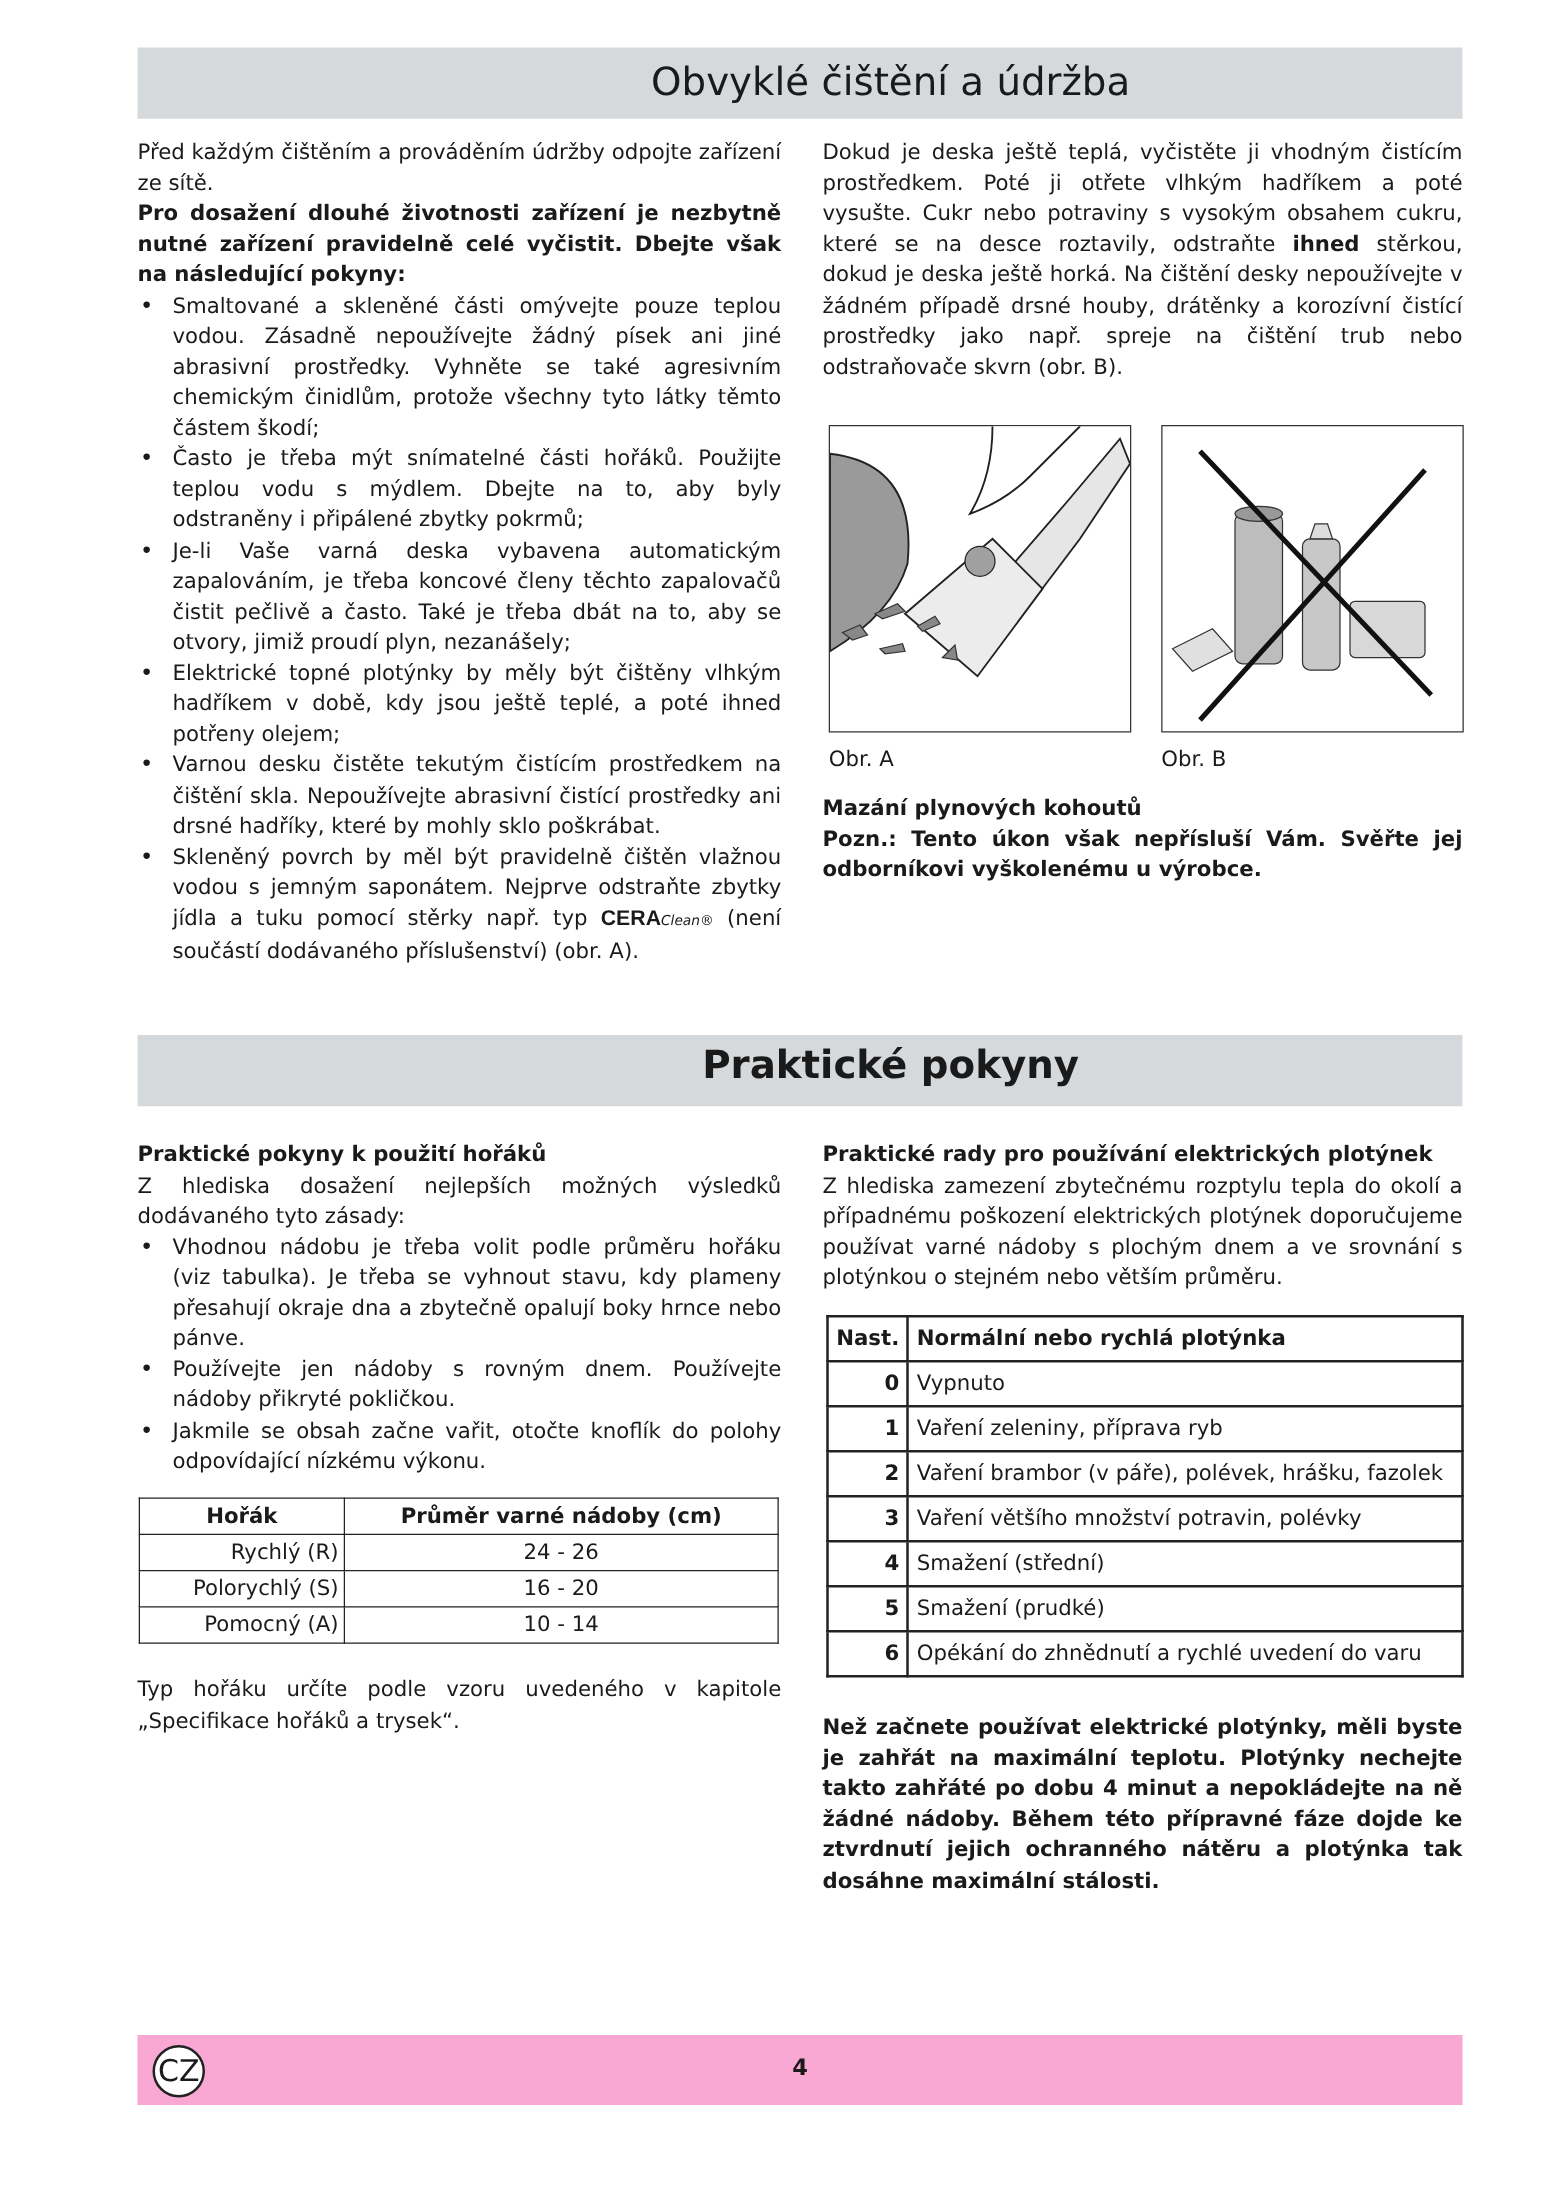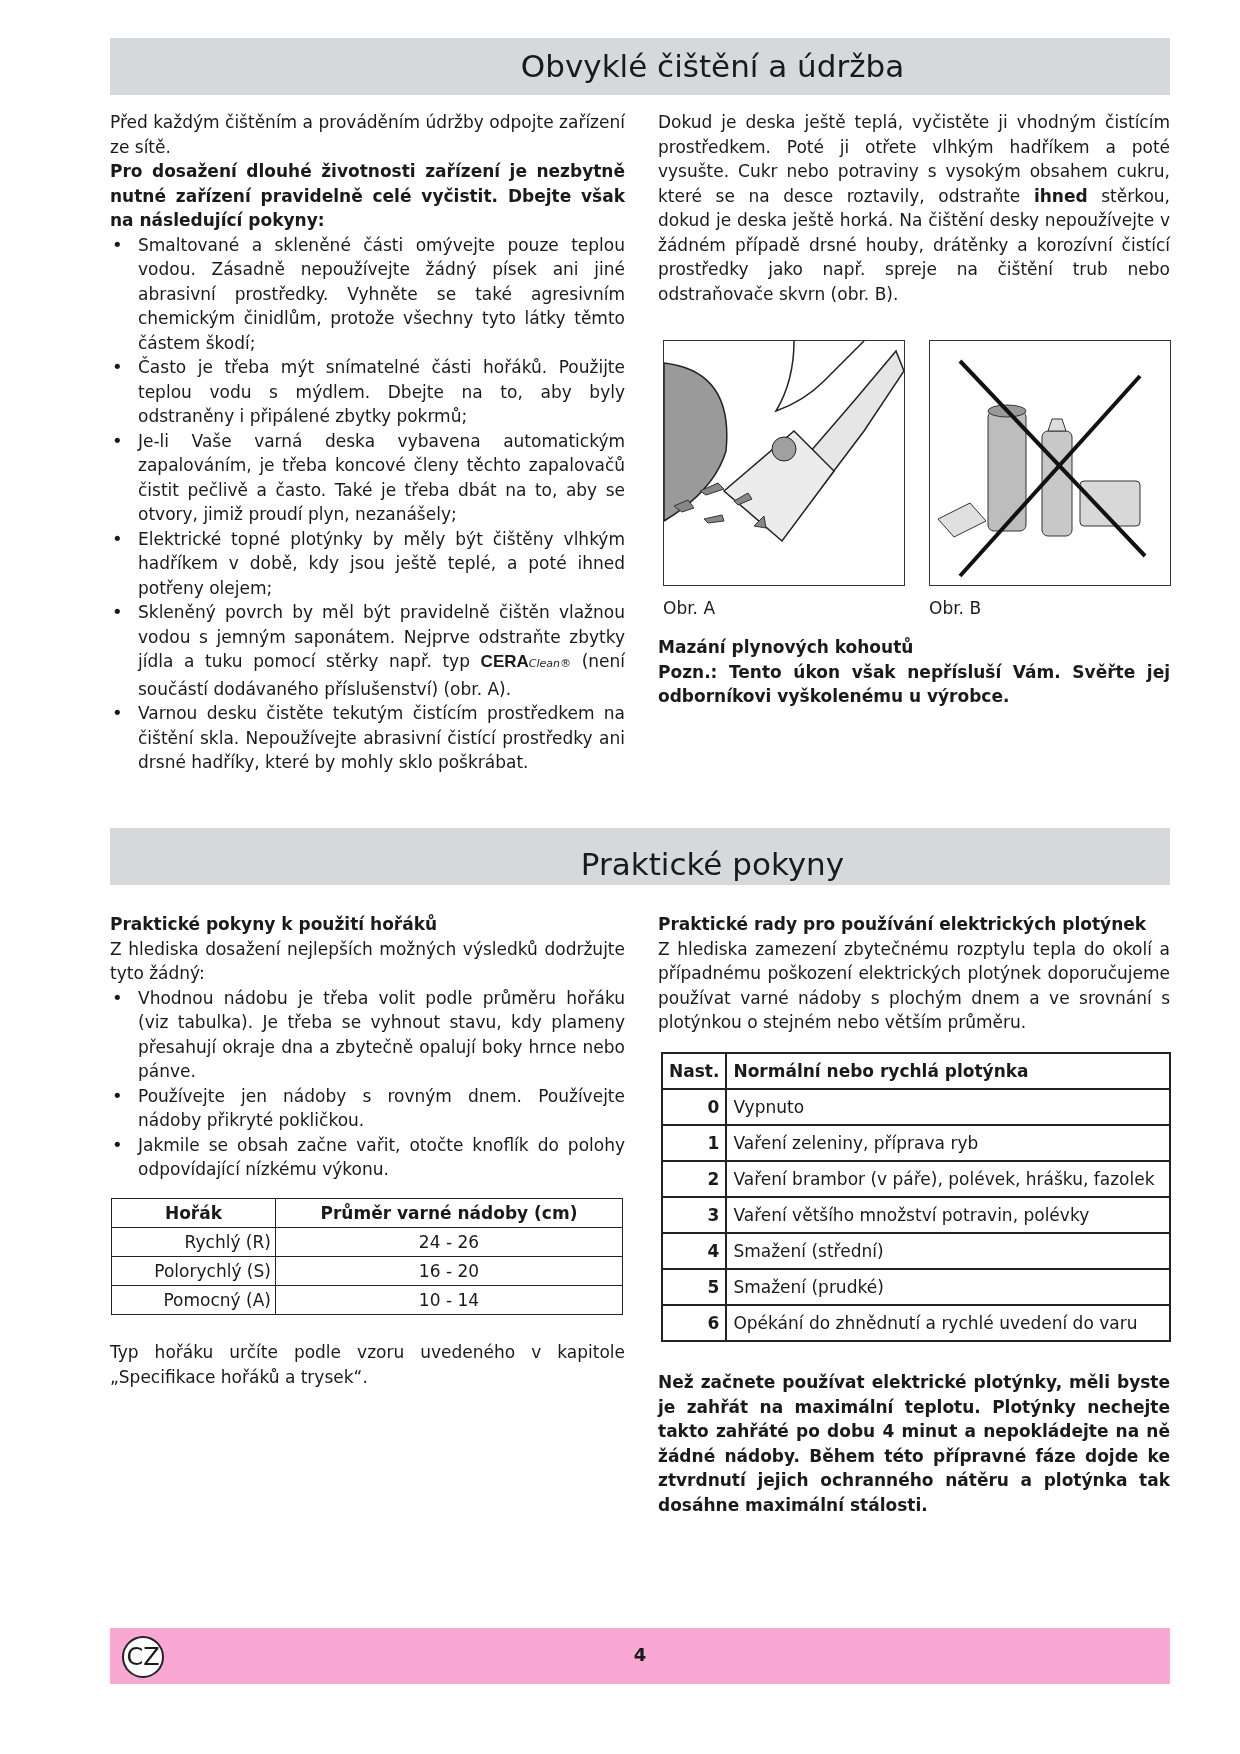--- a/index.html
+++ b/index.html
@@ -2,21 +2,21 @@
 <html><head>
 <meta charset="utf-8">
 <style>
   html, body { margin: 0; padding: 0; background: #ffffff; }
   body { width: 1240px; height: 1754px; position: relative; font-family: "DejaVu Sans", sans-serif; color: #1a1a1a; overflow: hidden; }
   .band { position: absolute; left: 110px; width: 1060px; background: #d6d9dc; }
   .band h1 { margin: 0; font-weight: normal; font-size: 31px; text-align: center; position: absolute; left: 0; right: 0; }
   .band1 { top: 38px; height: 57px; }
   .band1 h1 { top: 10px; padding-left: 145px; }
   .band2 { top: 828px; height: 57px; }
-  .band2 h1 { top: 18px; padding-left: 145px; }
+  .band2 h1 { top: 6px; padding-left: 145px; font-weight: bold; }
   .col { position: absolute; font-size: 17px; line-height: 24.5px; }
   .left { left: 110px; width: 515px; text-align: justify; }
   .right { left: 658px; width: 512px; text-align: justify; }
   p { margin: 0; }
   .b { font-weight: bold; }
   ul { margin: 0; padding: 0; list-style: none; }
   ul li { position: relative; padding-left: 28px; }
   ul li::before { content: "•"; position: absolute; left: 2px; top: 0; font-size: 18px; }
   .fig { position: absolute; border: 1.5px solid #333; background: #fff; }
   .figA { left: 663px; top: 340px; width: 240px; height: 244px; }
@@ -44,22 +44,22 @@
 </div>
 
 <div class="col left" style="top:110px;">
   <p>Před každým čištěním a prováděním údržby odpojte zařízení ze sítě.</p>
   <p class="b">Pro dosažení dlouhé životnosti zařízení je nezbytně nutné zařízení pravidelně celé vyčistit. Dbejte však na následující pokyny:</p>
   <ul>
     <li>Smaltované a skleněné části omývejte pouze teplou vodou. Zásadně nepoužívejte žádný písek ani jiné abrasivní prostředky. Vyhněte se také agresivním chemickým činidlům, protože všechny tyto látky těmto částem škodí;</li>
     <li>Často je třeba mýt snímatelné části hořáků. Použijte teplou vodu s mýdlem. Dbejte na to, aby byly odstraněny i připálené zbytky pokrmů;</li>
     <li>Je-li Vaše varná deska vybavena automatickým zapalováním, je třeba koncové členy těchto zapalovačů čistit pečlivě a často. Také je třeba dbát na to, aby se otvory, jimiž proudí plyn, nezanášely;</li>
     <li>Elektrické topné plotýnky by měly být čištěny vlhkým hadříkem v době, kdy jsou ještě teplé, a poté ihned potřeny olejem;</li>
+    <li>Varnou desku čistěte tekutým čistícím prostředkem na čištění skla. Nepoužívejte abrasivní čistící prostředky ani drsné hadříky, které by mohly sklo poškrábat.</li>
     <li><span>Skleněný povrch by měl být pravidelně čištěn vlažnou vodou s jemným saponátem. Nejprve odstraňte zbytky jídla a tuku pomocí stěrky např. typ </span><span class="cera">CERA</span><span style="font-size:11px;font-style:italic;">Clean®</span><span> (není součástí dodávaného příslušenství) (obr. A).</span></li>
-    <li>Varnou desku čistěte tekutým čistícím prostředkem na čištění skla. Nepoužívejte abrasivní čistící prostředky ani drsné hadříky, které by mohly sklo poškrábat.</li>
   </ul>
 </div>
 
 <div class="col right" style="top:110px;">
   <p><span>Dokud je deska ještě teplá, vyčistěte ji vhodným čistícím prostředkem. Poté ji otřete vlhkým hadříkem a poté vysušte. Cukr nebo potraviny s vysokým obsahem cukru, které se na desce roztavily, odstraňte </span><span class="b">ihned</span><span> stěrkou, dokud je deska ještě horká. Na čištění desky nepoužívejte v žádném případě drsné houby, drátěnky a korozívní čistící prostředky jako např. spreje na čištění trub nebo odstraňovače skvrn (obr. B).</span></p>
 </div>
 
 <div class="fig figA">
   <svg width="240" height="244" viewBox="0 0 240 244">
     <path d="M0 22 Q70 30 62 110 Q50 150 0 180 Z" fill="#9a9a9a" stroke="#222" stroke-width="1.5"></path>
@@ -91,21 +91,21 @@
   <p class="b">Mazání plynových kohoutů</p>
   <p class="b">Pozn.: Tento úkon však nepřísluší Vám. Svěřte jej odborníkovi vyškolenému u výrobce.</p>
 </div>
 
 <div class="band band2">
   <h1>Praktické pokyny</h1>
 </div>
 
 <div class="col left" style="top:912px;">
   <p class="b">Praktické pokyny k použití hořáků</p>
-  <p>Z hlediska dosažení nejlepších možných výsledků dodržujte tyto žádný:</p>
+  <p>Z hlediska dosažení nejlepších možných výsledků dodávaného tyto zásady:</p>
   <ul>
     <li>Vhodnou nádobu je třeba volit podle průměru hořáku (viz tabulka). Je třeba se vyhnout stavu, kdy plameny přesahují okraje dna a zbytečně opalují boky hrnce nebo pánve.</li>
     <li>Používejte jen nádoby s rovným dnem. Používejte nádoby přikryté pokličkou.</li>
     <li>Jakmile se obsah začne vařit, otočte knoflík do polohy odpovídající nízkému výkonu.</li>
   </ul>
 </div>
 
 <table class="tbl1">
   <tbody>
       <tr>

